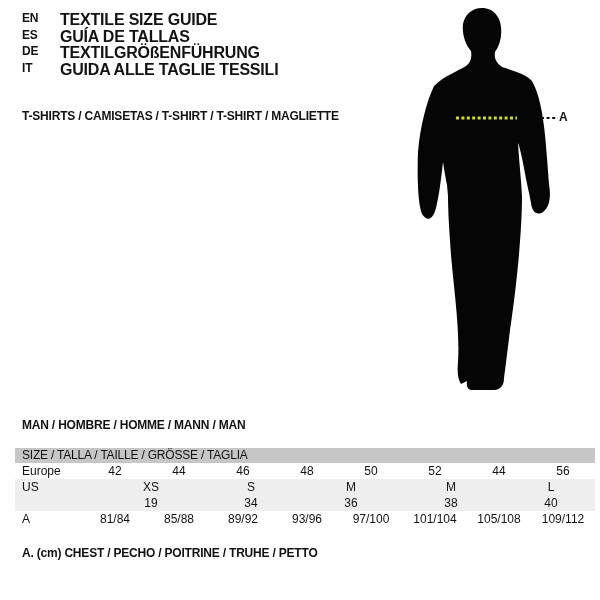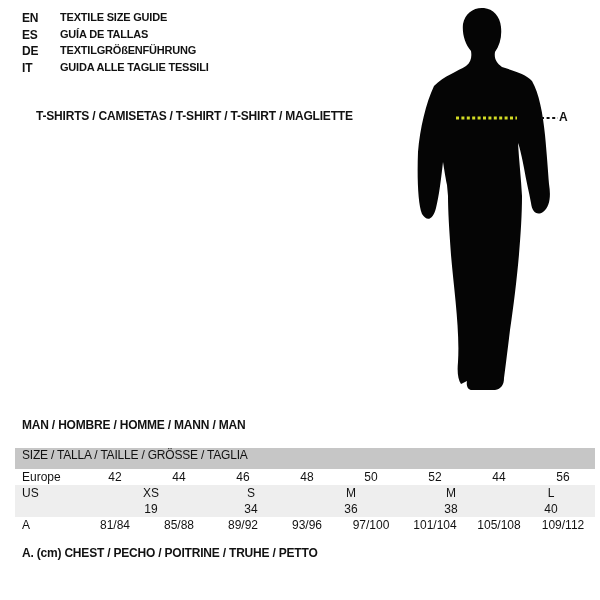--- a/index.html
+++ b/index.html
@@ -4,33 +4,33 @@
 <style>
   html,body{margin:0;padding:0;background:#ffffff;}
   .screen{
     position:relative;width:600px;height:600px;background:#ffffff;overflow:hidden;
     font-family:"Liberation Sans",sans-serif;color:#121212;
   }
   
   .lang-list{position:absolute;left:22px;top:11px;}
   .lang-row{display:flex;height:16.5px;align-items:flex-start;}
   .lang-code{width:38px;font-size:12px;font-weight:bold;letter-spacing:-0.2px;}
-  .lang-label{font-size:11px;font-weight:bold;letter-spacing:-0.2px;white-space:nowrap;}
+  .lang-label{font-size:16px;font-weight:bold;letter-spacing:-0.2px;white-space:nowrap;}
   
-  .categories{position:absolute;left:36px;top:109px;}
+  .categories{position:absolute;left:22px;top:109px;}
   .cat-line{font-size:12px;font-weight:bold;letter-spacing:-0.2px;height:17.5px;white-space:nowrap;}
   
   .figure{position:absolute;left:398px;top:0;width:200px;height:400px;}
   .figure svg{display:block;width:200px;height:400px;}
   .measure-label{position:absolute;left:161px;top:110px;font-size:12px;font-weight:bold;}
   
   .man-title{position:absolute;left:22px;top:418px;font-size:12px;font-weight:bold;letter-spacing:-0.2px;white-space:nowrap;}
   
   .size-table{position:absolute;left:15px;top:448px;width:580px;font-size:12px;}
-  .t-header{height:21px;line-height:15px;background:#c6c6c6;padding-left:7px;letter-spacing:-0.2px;}
+  .t-header{height:15px;line-height:15px;background:#c6c6c6;padding-left:7px;letter-spacing:-0.2px;}
   .t-row{display:grid;grid-template-columns:68px repeat(8,64px);height:16px;line-height:16px;}
   .t-row.shade{background:#eeeeee;gap:36px;}
   .t-label{padding-left:7px;text-align:left;}
   .t-cell{text-align:center;}
   
   .footnote{position:absolute;left:22px;top:546px;font-size:12px;font-weight:bold;letter-spacing:-0.2px;white-space:nowrap;}
 </style>
 </head>
 <body>
 

